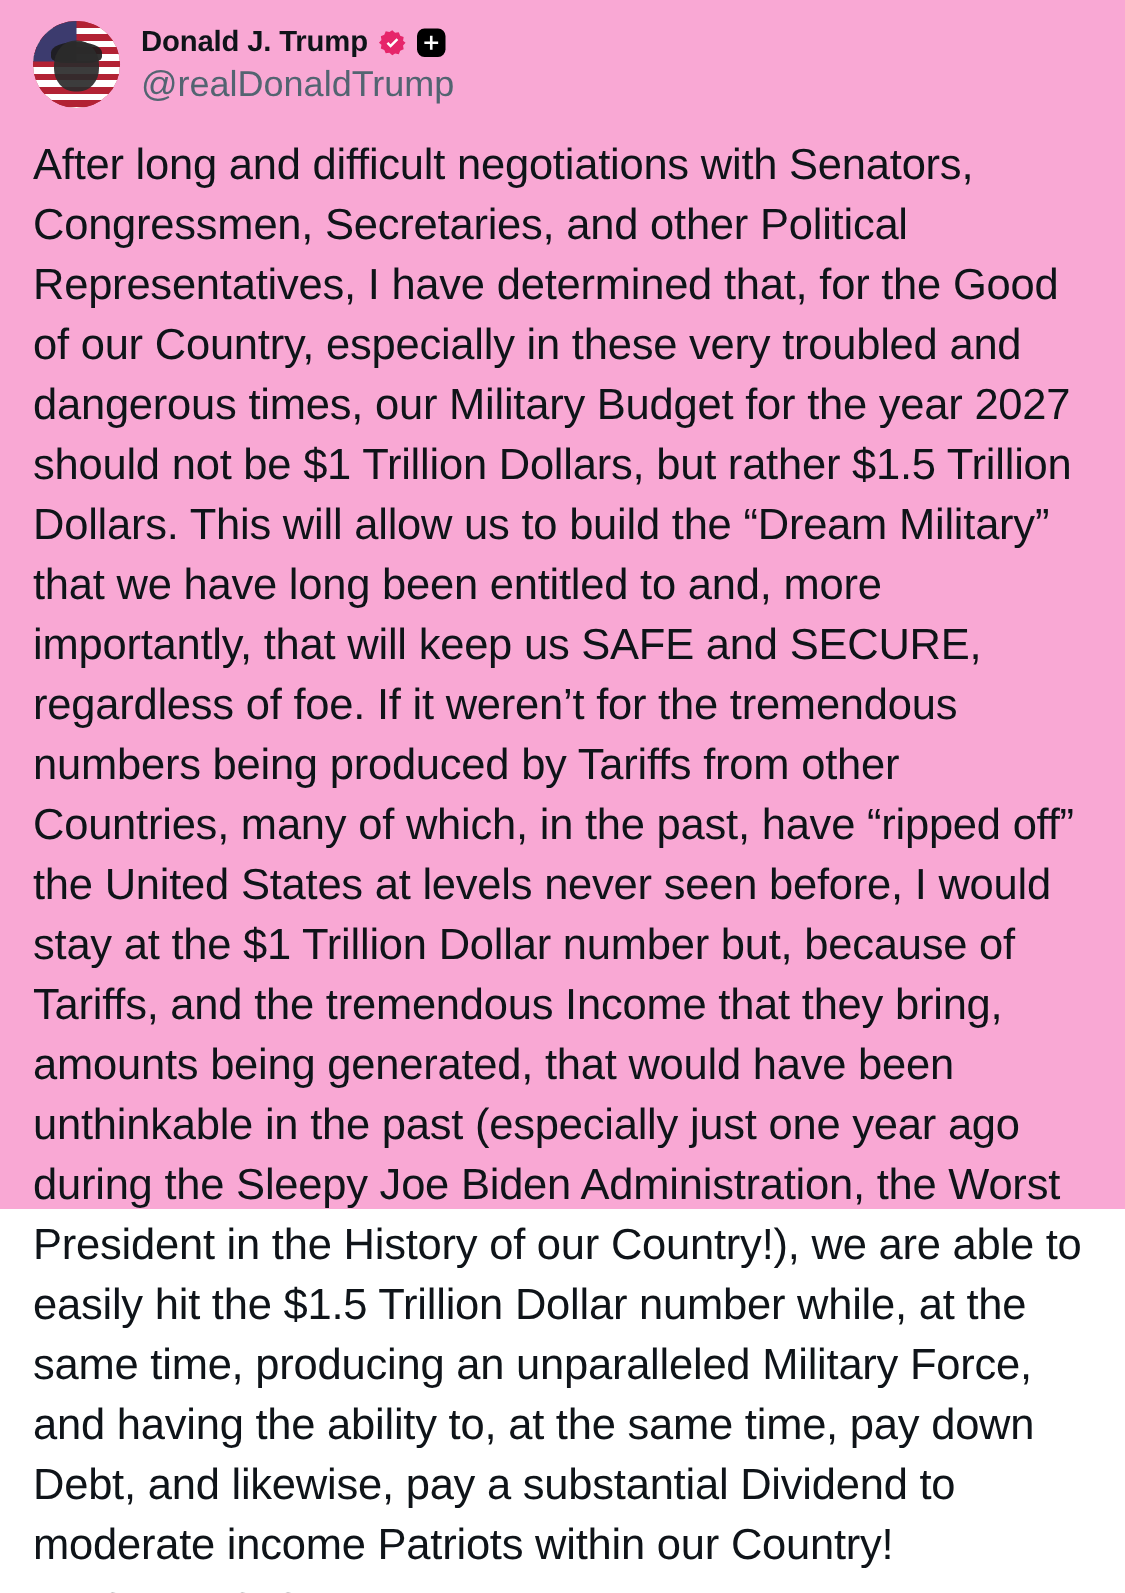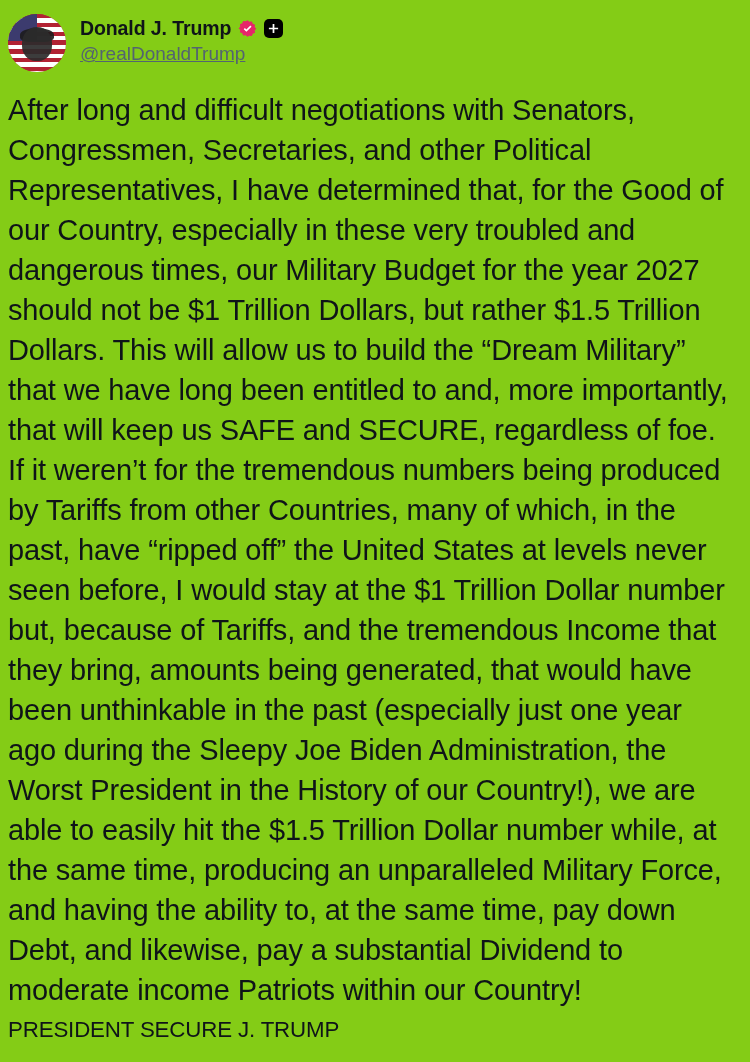--- a/index.html
+++ b/index.html
@@ -10,23 +10,23 @@
   body {
     width: 750px;
     height: 1062px;
     background: #ffffff;
     font-family: "Liberation Sans", sans-serif;
     color: #0f1419;
     overflow: hidden;
   }
   .post {
     width: 750px;
-    height: 1062px;
-    padding: 14px 22px 0 8px;
-    background: #84cc16;
+    height: 806px;
+    padding: 14px 22px 0 22px;
+    background: #f9a8d4;
   }
   .header {
     display: flex;
     align-items: flex-start;
     gap: 14px;
     margin-bottom: 18px;
   }
   .avatar {
     width: 58px;
     height: 58px;
@@ -103,25 +103,24 @@
     height: 19px;
     border-radius: 5px;
     background: #000000;
     display: flex;
     align-items: center;
     justify-content: center;
     flex: 0 0 19px;
   }
   .plus-badge svg { display: block; }
   .handle {
-    font-size: 19px;
+    font-size: 24px;
     color: #536471;
     margin-top: 4px;
     line-height: 1.2;
-    text-decoration: underline;
   }
   .body-text {
     font-size: 29px;
     line-height: 40px;
     color: #0f1419;
     letter-spacing: -0.15px;
     white-space: pre-wrap;
     word-wrap: break-word;
   }
   .signature {

